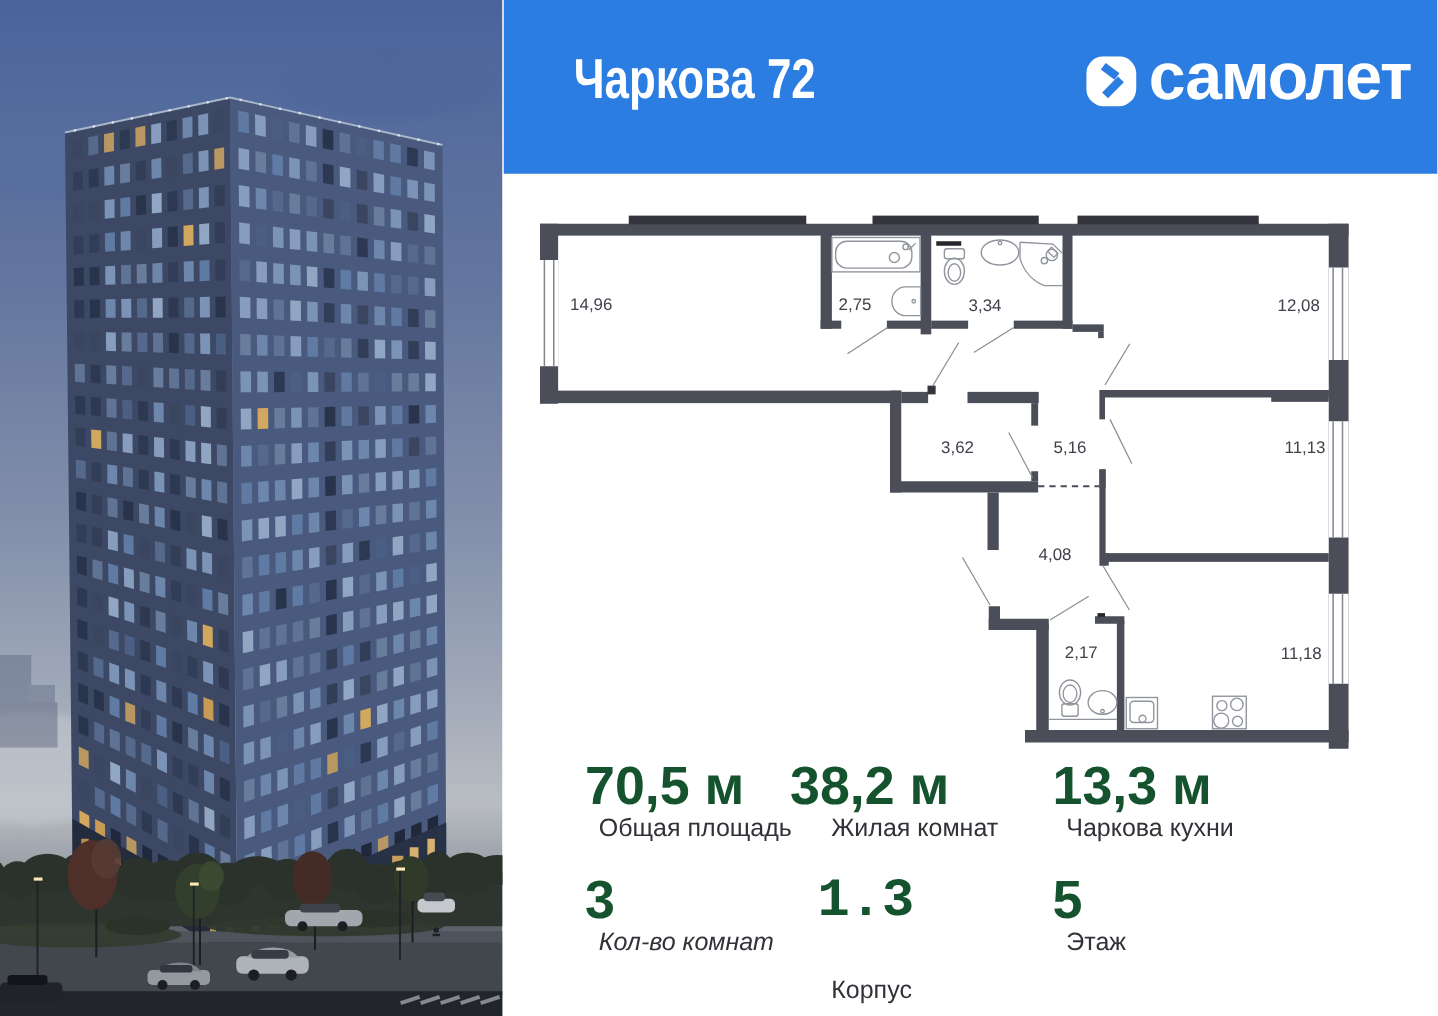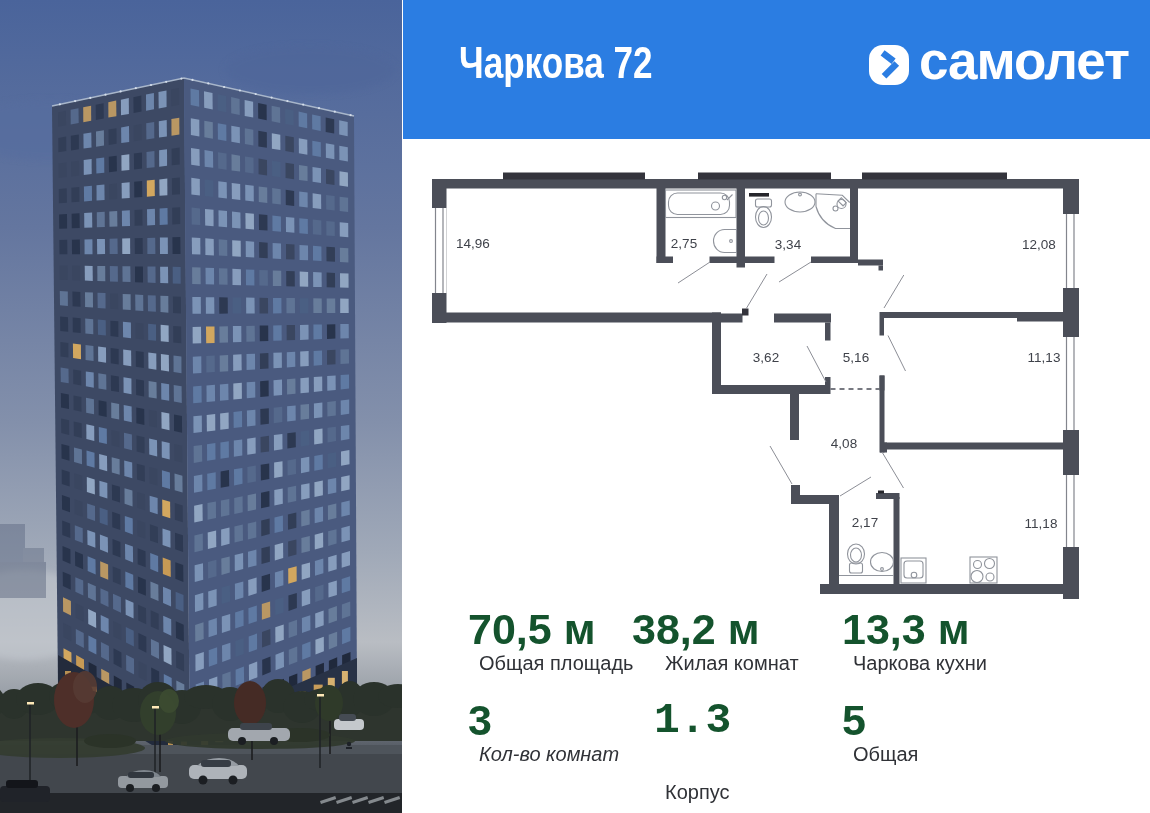--- a/index.html
+++ b/index.html
@@ -914,13 +914,13 @@
 <div class="abs lbl" style="left:468px;top:655px;">Общая площадь</div>
 <div class="abs lbl" style="left:654px;top:655px;">Жилая комнат</div>
 <div class="abs lbl" style="left:842px;top:655px;">Чаркова кухни</div>
 
 <div class="abs val" style="left:468px;top:699px;">3</div>
 <div class="abs val" style="left:654px;top:699px;font-family:Liberation Mono, monospace;">1.3</div>
 <div class="abs val" style="left:842px;top:699px;">5</div>
 
 <div class="abs lbl" style="left:468px;top:746px;font-style:italic;">Кол-во комнат</div>
 <div class="abs lbl" style="left:654px;top:784px;">Корпус</div>
-<div class="abs lbl" style="left:842px;top:746px;">Общая</div>
+<div class="abs lbl" style="left:842px;top:746px;">Этаж</div>
 
 </body></html>

